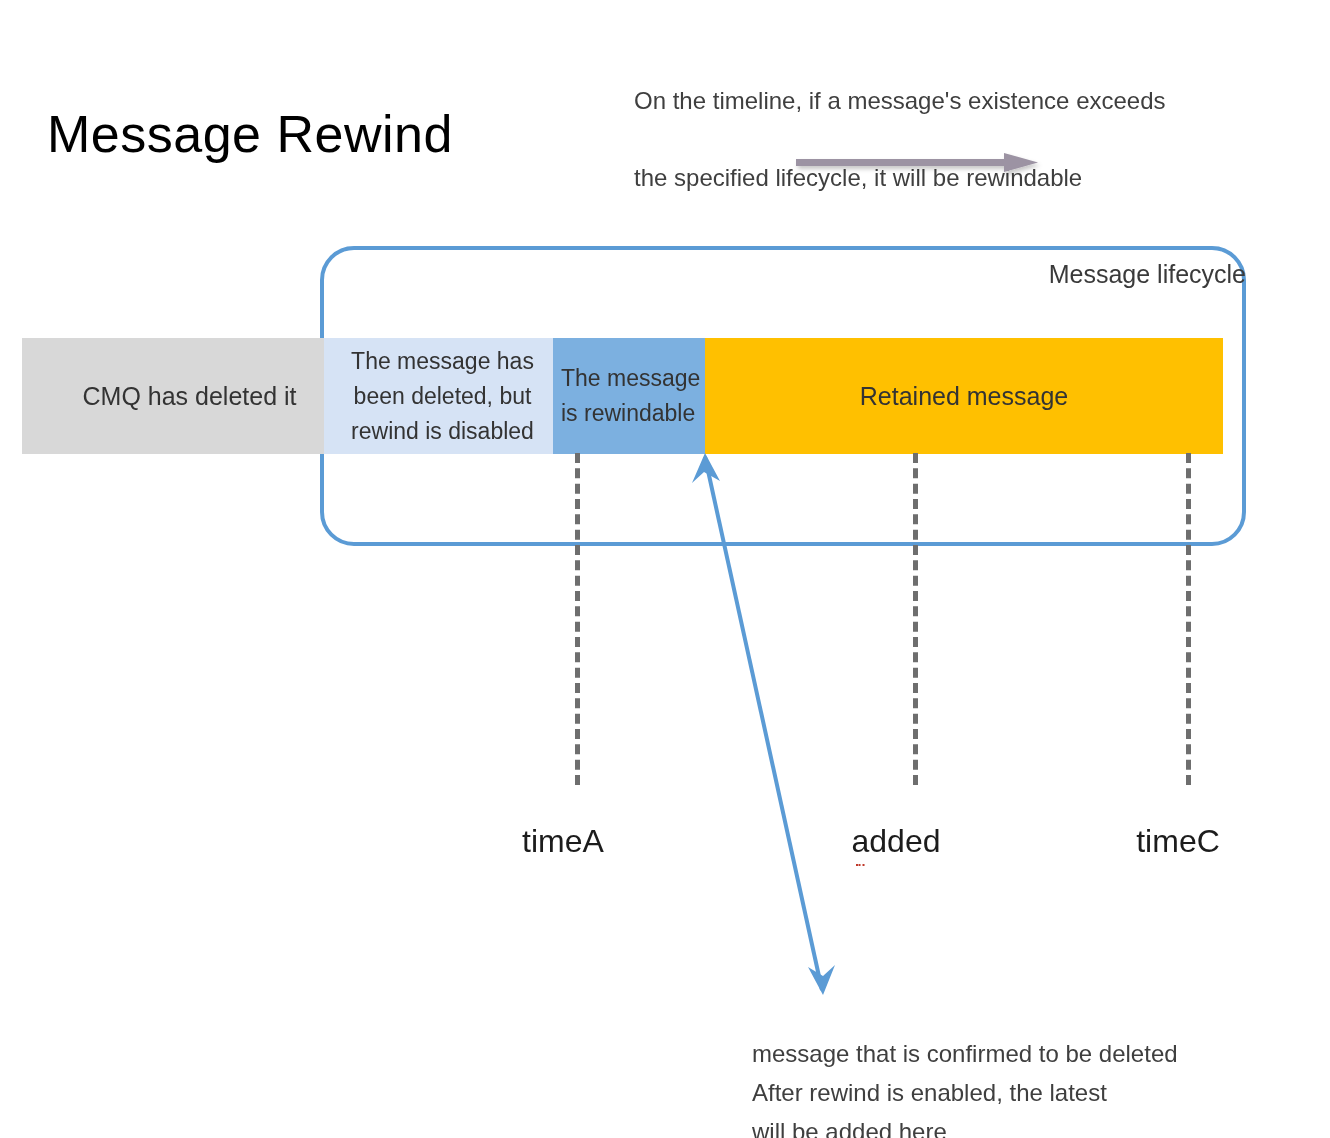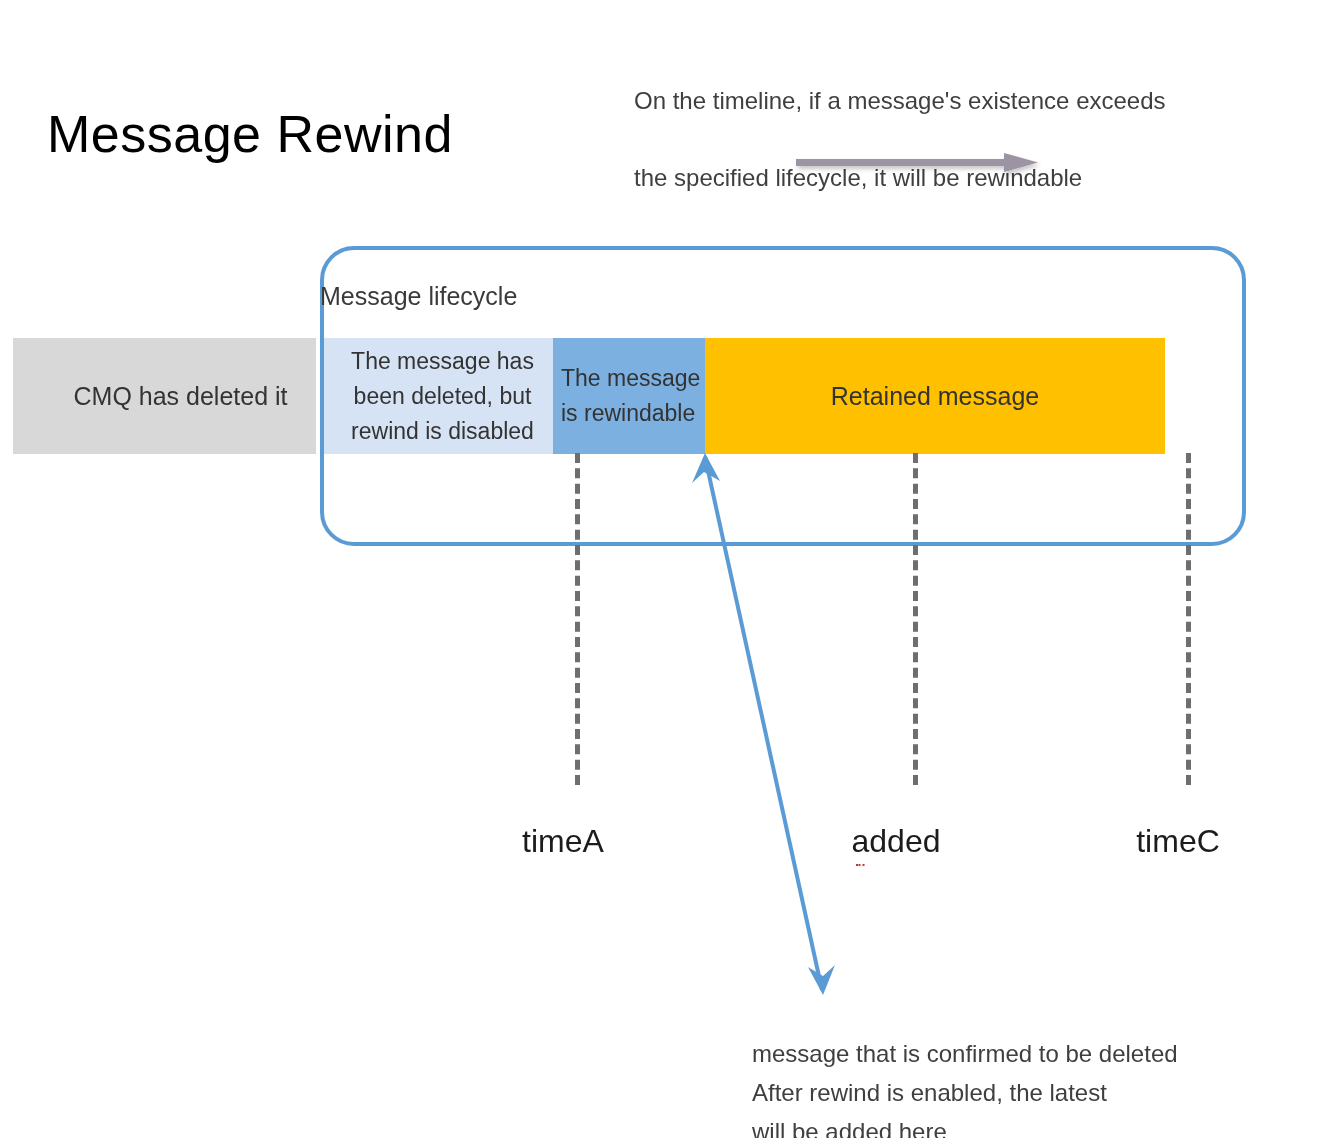--- a/index.html
+++ b/index.html
@@ -63,63 +63,62 @@
     border: 4px solid #5b9bd5;
     border-radius: 34px;
     box-sizing: border-box;
     background: transparent;
   }
   #lifecycle-label {
     position: absolute;
     left: 320px;
     top: 260px;
     width: 926px;
-    text-align: left;
+    text-align: right;
     font-size: 25px;
     color: #3a3a3a;
-    margin-top: 22px;
   }
 
   
   .bar {
     position: absolute;
     top: 338px;
     height: 116px;
     box-sizing: border-box;
     display: flex;
     align-items: center;
     justify-content: center;
     text-align: center;
     font-size: 23px;
     line-height: 35px;
     color: #333333;
   }
   #bar-cmq {
-    left: 13px;
+    left: 22px;
     width: 303px;
     background: #d8d8d8;
     padding-left: 32px;
   }
   #bar-cmq .txt { white-space: nowrap; font-size: 25px; }
   #bar-deleted {
     left: 324px;
     width: 237px;
     background: #d6e3f5;
   }
   #bar-rewindable {
     left: 553px;
     width: 152px;
     background: #7cb0e0;
     justify-content: center;
     text-align: left;
     padding-left: 8px;
   }
   #bar-retained {
     left: 705px;
-    width: 460px;
+    width: 518px;
     background: #ffc000;
   }
   #bar-retained .txt { white-space: nowrap; font-size: 25px; }
 
   
   .time-dash {
     position: absolute;
     top: 453px;
     width: 0;
     height: 332px;

